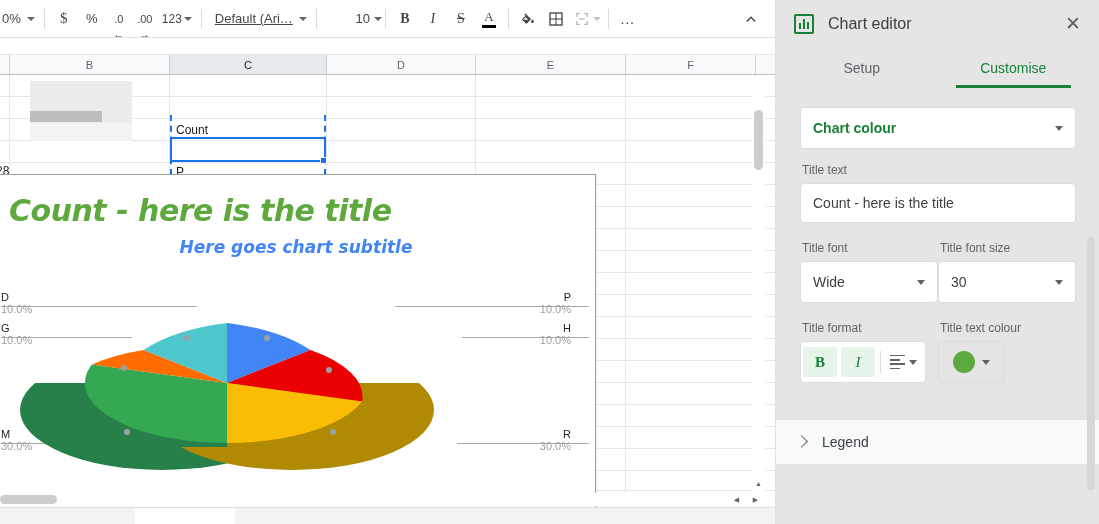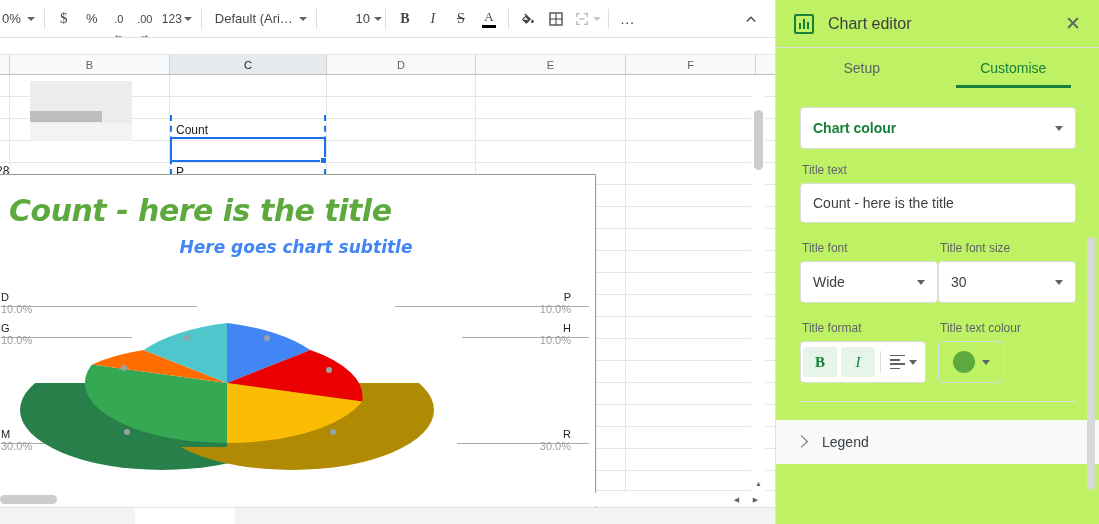--- a/index.html
+++ b/index.html
@@ -135,21 +135,21 @@
   #sheet-bottom {
     position: absolute; left: 0; bottom: 0; width: 775px; height: 17px;
     background: #f1f3f4; border-top: 1px solid #e0e0e0;
   }
   #sheet-bottom .tabarea { position:absolute; left: 135px; top:0; width: 100px; height: 17px; background:#fff;}
   #sheet-bottom .tabarea2 { position:absolute; left: 235px; top:0; width: 235px; height: 17px; background:#f1f3f4;}
 
   
   #editor {
     position: absolute; left: 775px; top: 0; width: 324px; height: 524px;
-    background: #bef264; border-left: 1px solid #e0e0e0;
+    background: #e5e5e5; border-left: 1px solid #e0e0e0;
   }
   #ed-head {
     position: relative; height: 48px; display: flex; align-items: center;
     padding: 0 14px 0 18px; border-bottom: 1px solid #e0e0e0;
   }
   #ed-icon {
     width: 20px; height: 20px; border: 2px solid #188038; border-radius: 2px;
     display: flex; align-items: flex-end; justify-content: center; gap: 1.5px;
     padding-bottom: 3px; flex: 0 0 auto;
   }
@@ -260,21 +260,21 @@
       <div class="tb-item tb-dec">
         <span>.00</span>
         <span class="arw">→</span>
       </div>
       <div class="tb-item tb-select" style="padding:0 4px 0 4px;">
         <span class="tb-123">123</span>
         <span class="tb-caret" style="margin-left:2px;"></span>
       </div>
       <div class="tb-sep"></div>
       <div class="tb-item tb-select" style="width:104px;">
-        <span style="flex:1;">Default (Ari…</span>
+        <span style="flex:1;text-decoration:underline;">Default (Ari…</span>
         <span class="tb-caret"></span>
       </div>
       <div class="tb-sep"></div>
       <div class="tb-item tb-select" style="width:58px;">
         <span style="flex:1;margin-left:32px;">10</span>
         <span class="tb-caret"></span>
       </div>
       <div class="tb-sep"></div>
       <div class="tb-item tb-btn">
         <span class="tb-bold">B</span>

